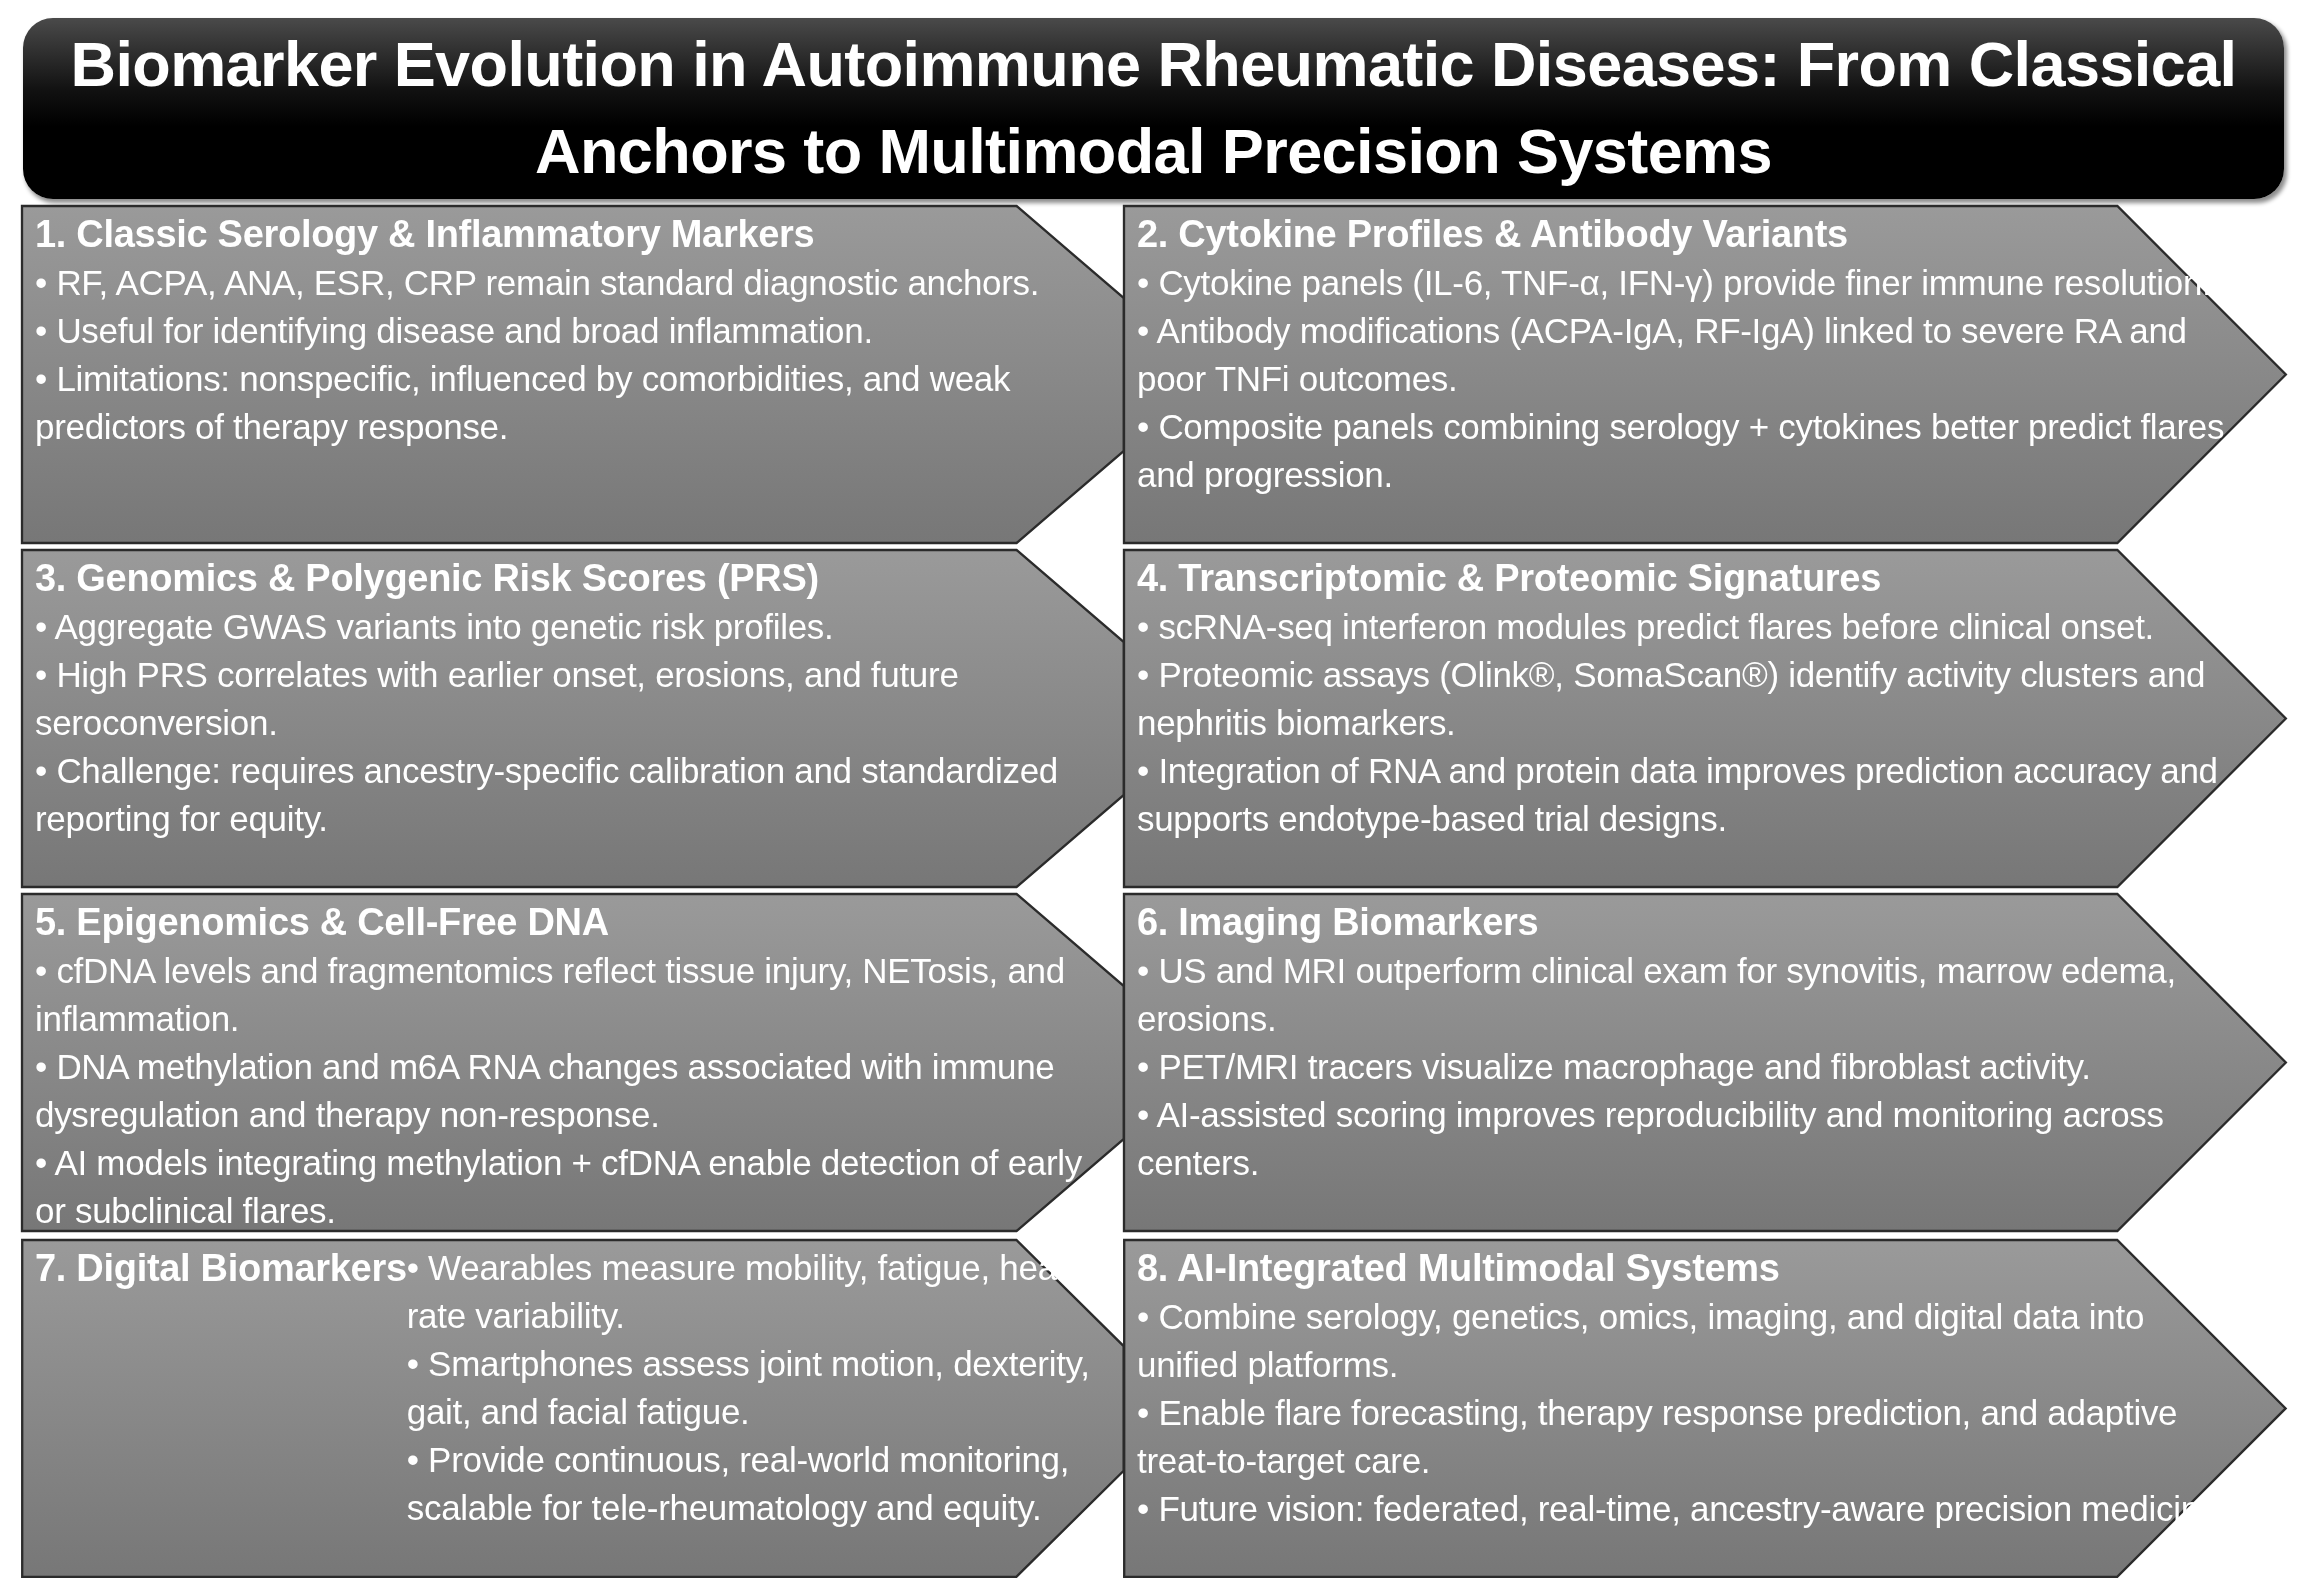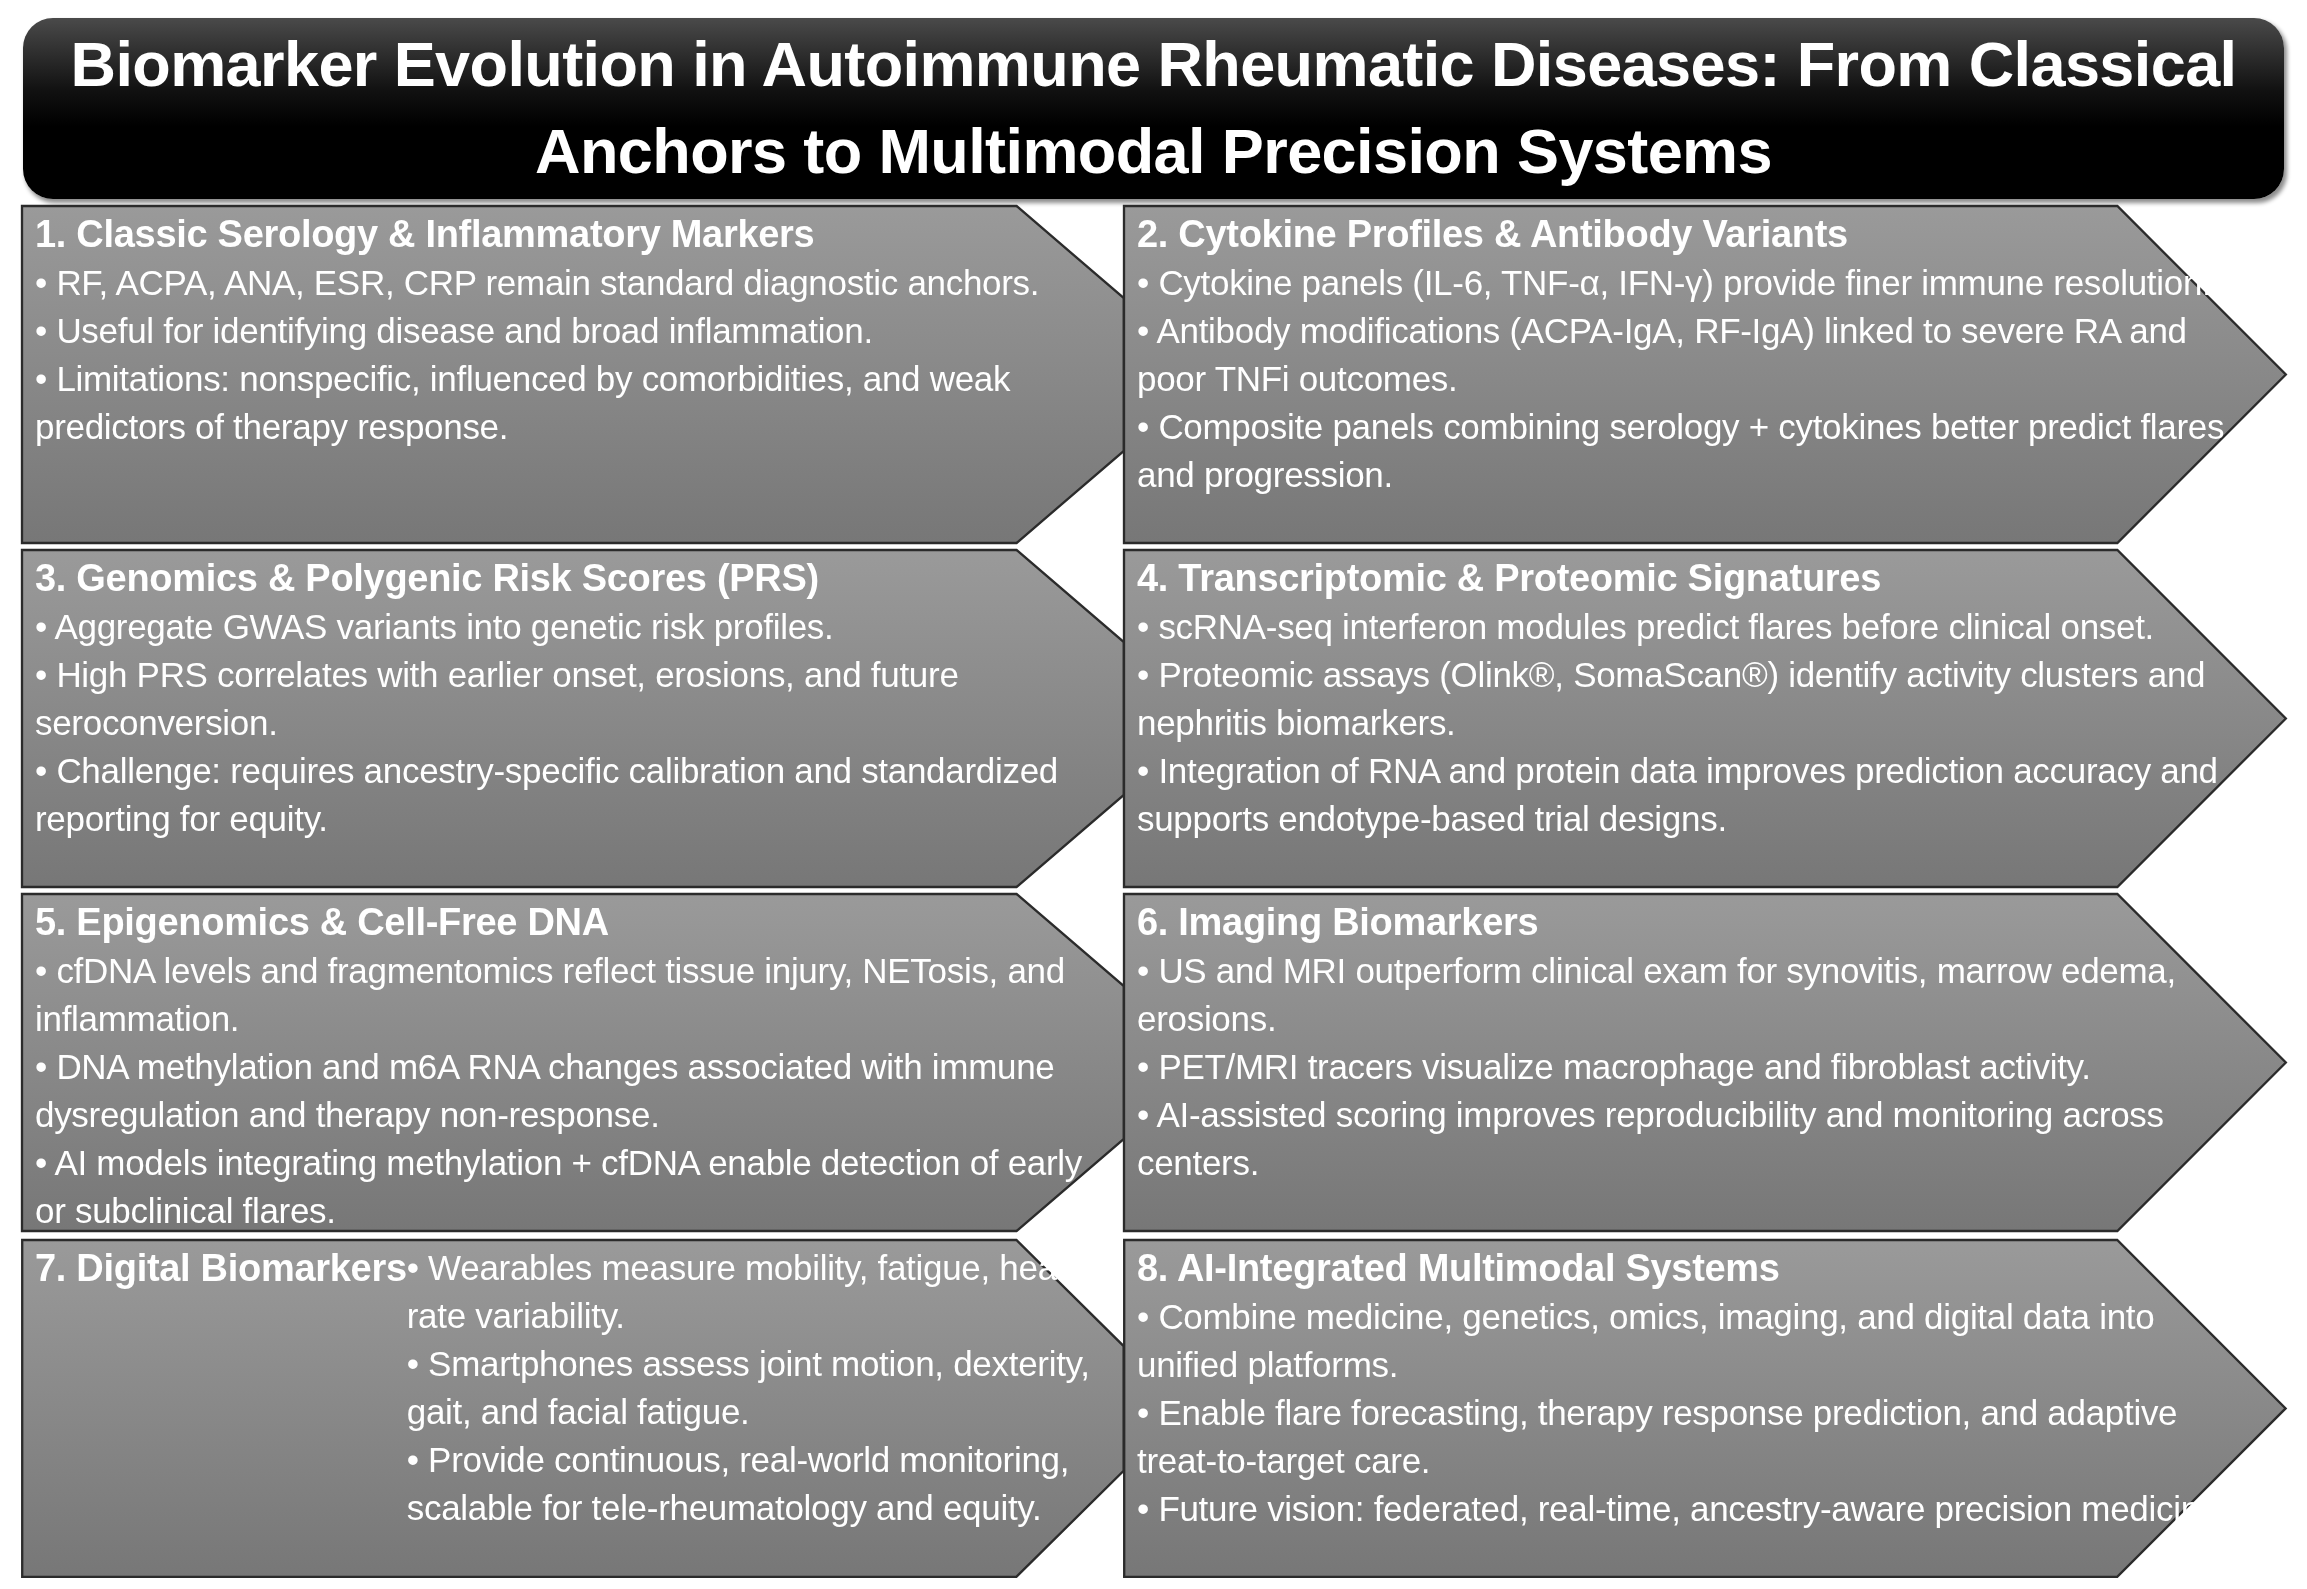--- a/index.html
+++ b/index.html
@@ -229,19 +229,19 @@
       <linearGradient id="g8" x1="0" y1="0" x2="0" y2="1">
         <stop offset="0" stop-color="#9a9a9a"></stop>
           <stop offset="1" stop-color="#777777"></stop>
       </linearGradient>
     </defs>
     <polygon points="0,0 1704,0 1993,289 1704,578 0,578" fill="url(#g8)" stroke="#2b2b2b" stroke-width="4"></polygon>
   </svg>
   <div class="panel-content" style="width:1096px;">
     <h2 class="panel-heading">8. AI-Integrated Multimodal Systems</h2>
     <ul class="panel-bullets">
-      <li>• Combine medicine, genetics, omics, imaging, and digital data into unified platforms.</li>
+      <li>• Combine serology, genetics, omics, imaging, and digital data into unified platforms.</li>
       <li>• Enable flare forecasting, therapy response prediction, and adaptive treat-to-target care.</li>
       <li>• Future vision: federated, real-time, ancestry-aware precision medicine.</li>
     </ul>
   </div>
 </div>
 
 
 </body></html>

